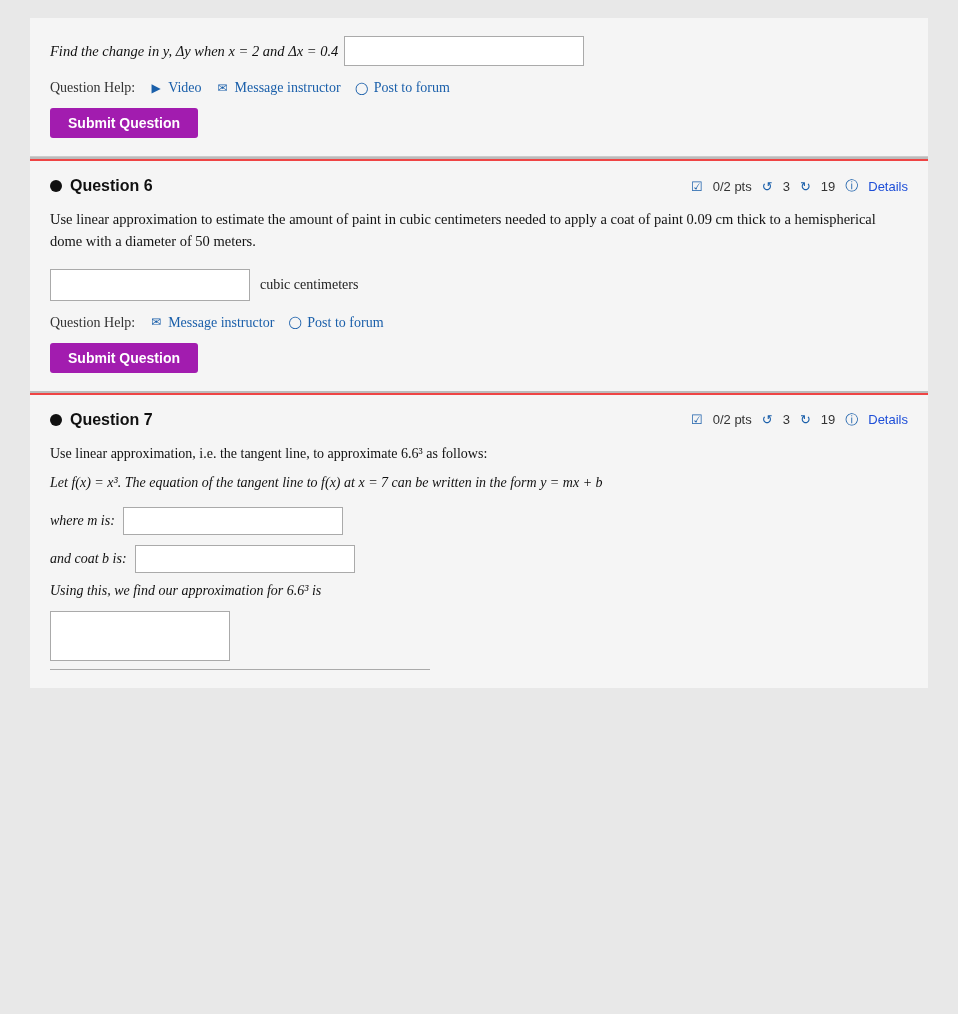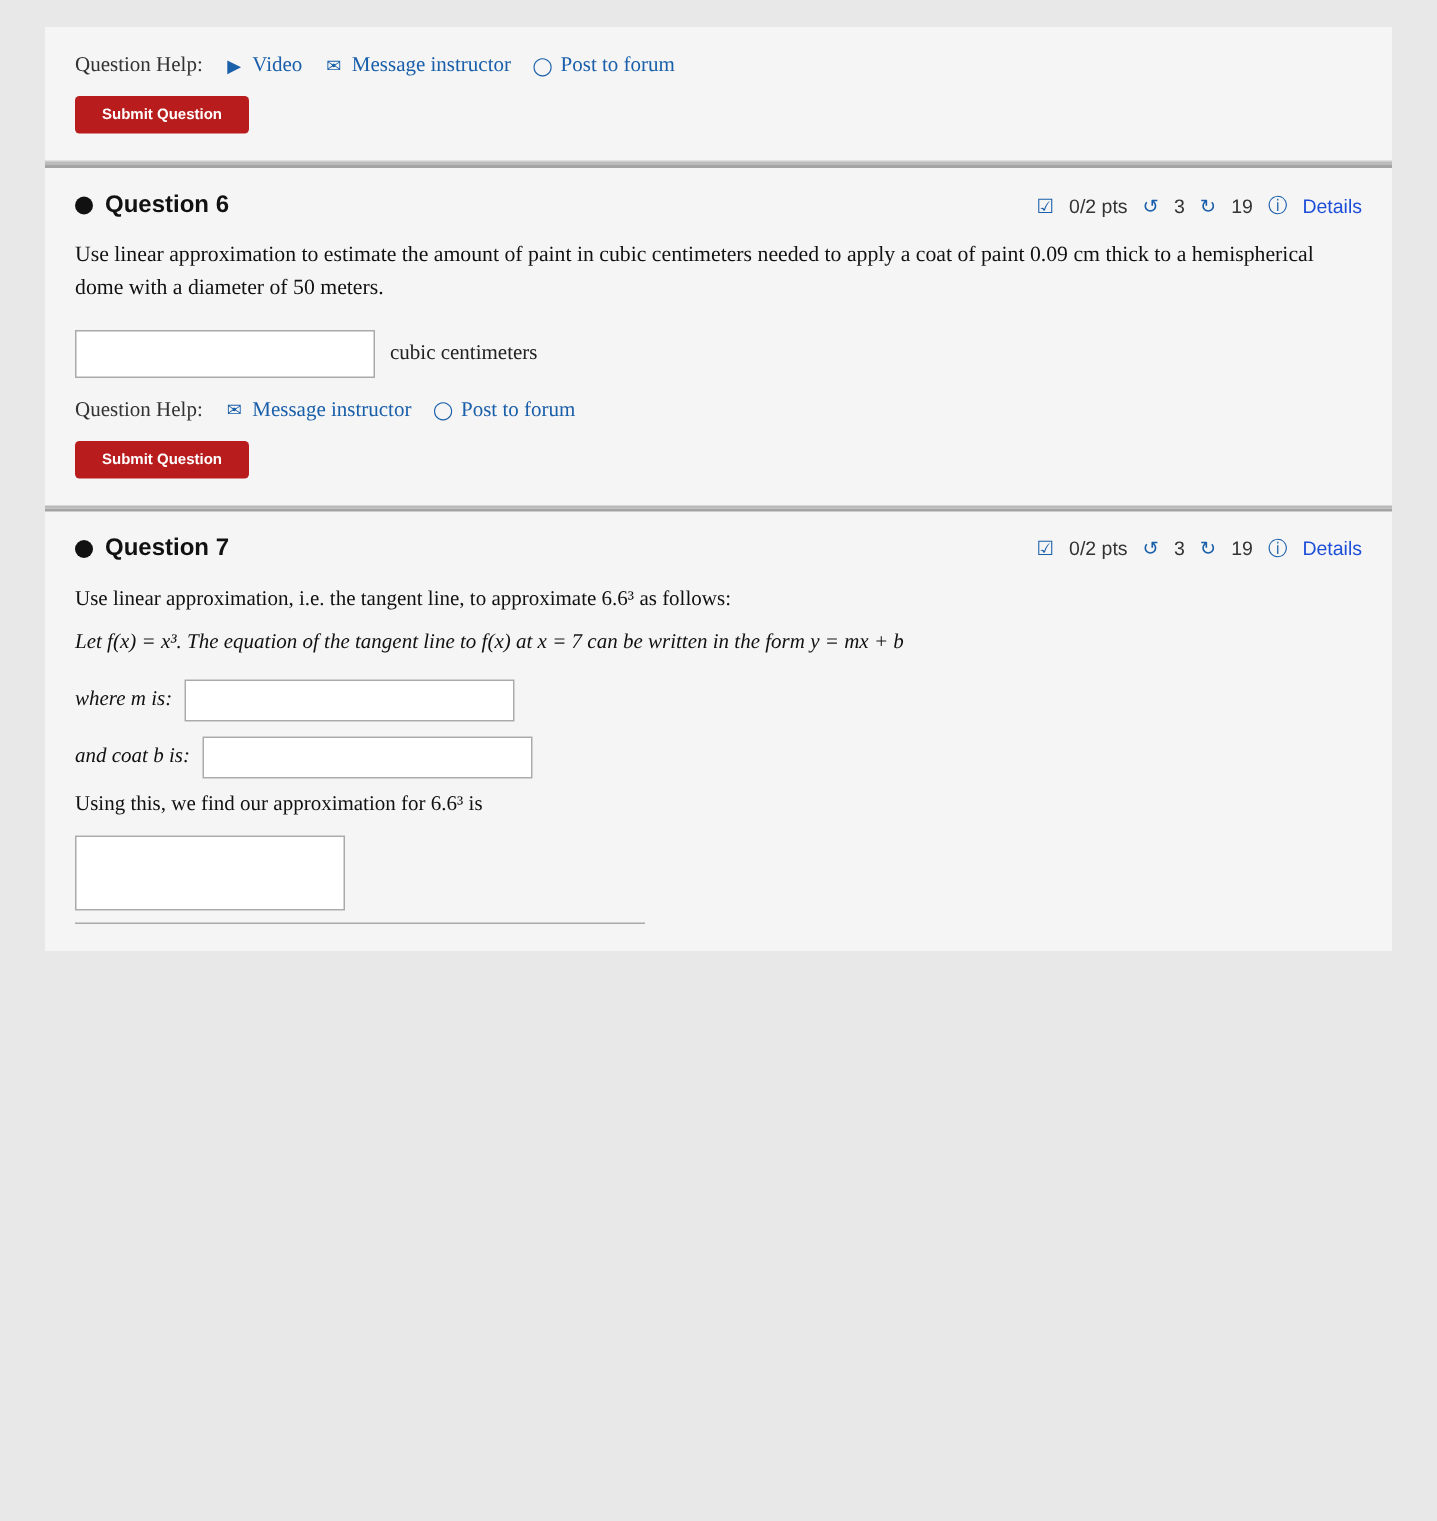--- a/index.html
+++ b/index.html
@@ -65,34 +65,34 @@
     }
     .help-icon {
       display: inline-flex;
       align-items: center;
       justify-content: center;
       width: 16px;
       height: 16px;
       font-size: 12px;
     }
     .submit-btn {
-      background: #b91c1c;
+      background: #a21caf;
       color: #fff;
       border: none;
       padding: 7px 18px;
-      font-size: 10px;
+      font-size: 14px;
       font-family: Arial, sans-serif;
       cursor: pointer;
       border-radius: 3px;
       font-weight: bold;
     }
 
     .question-block {
       background: #f5f5f5;
-      border-top: 2px solid #a3a3a3;
+      border-top: 2px solid #ef4444;
       padding: 16px 20px 18px 20px;
       margin-top: 0;
     }
     .question-header {
       display: flex;
       align-items: center;
       justify-content: space-between;
       margin-bottom: 14px;
     }
     .question-title {
@@ -166,20 +166,21 @@
       border: 1px solid #aaa;
       background: #fff;
       height: 28px;
       width: 220px;
       font-size: 14px;
       padding: 2px 6px;
     }
     .approx-line {
       font-size: 14px;
       margin-bottom: 12px;
+      font-style: italic;
     }
     .approx-input {
       border: 1px solid #aaa;
       background: #fff;
       height: 50px;
       width: 180px;
       display: block;
     }
     .divider-line {
       border: none;
@@ -193,20 +194,26 @@
       margin: 0;
     }
   </style>
 </head>
 <body>
 
 <div class="page">
 
   <div class="top-section">
 
+    <div class="input-row">
+      <span style="font-style:italic; font-size:14.5px;">
+        Find the change in y, Δy when <em>x</em> = 2 and Δ<em>x</em> = 0.4
+      </span>
+      <input type="text" class="answer-input" value="" style="">
+    </div>
 
 
     <div class="question-help">
       <span class="help-label">Question Help:</span>
       <a class="help-link">
         <span class="help-icon">▶</span>
         <span>Video</span>
       </a>
       <a class="help-link">
         <span class="help-icon">✉</span>

